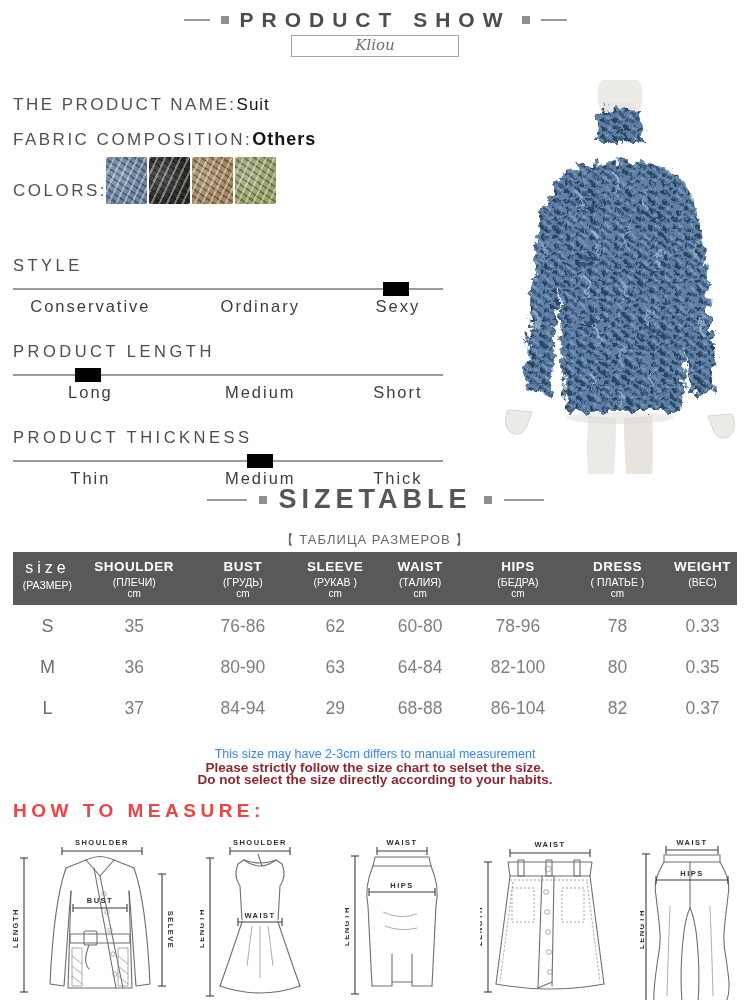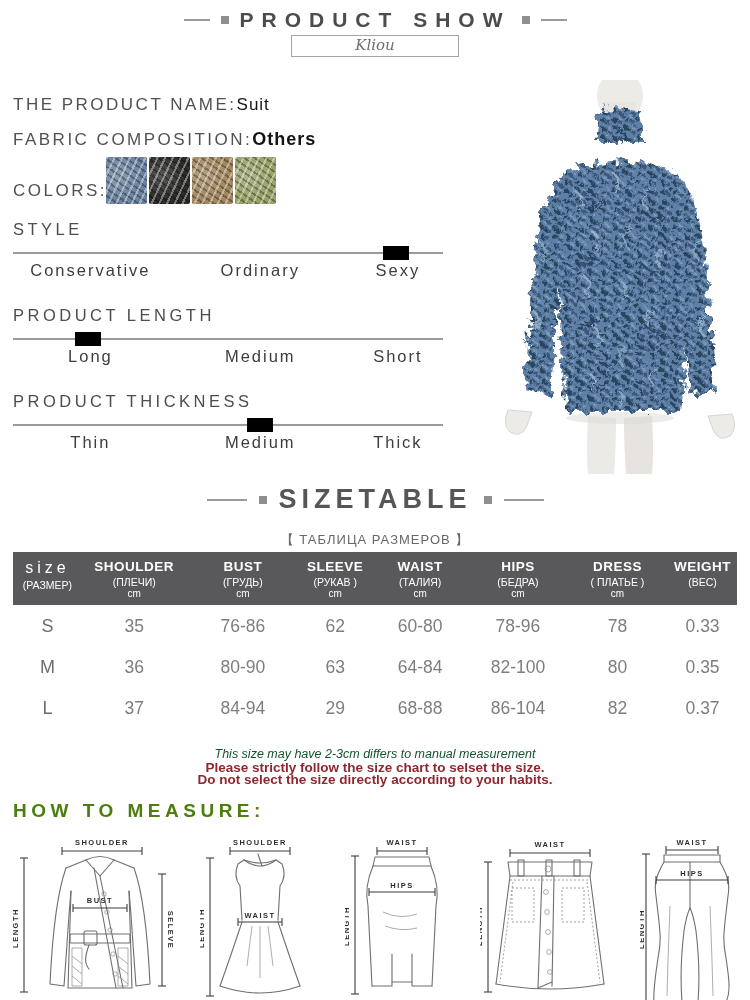--- a/index.html
+++ b/index.html
@@ -25,21 +25,21 @@
   .swatch-row { position:absolute; left:106px; top:157px; display:flex; gap:2px; }
   .swatch { width:41px; height:47px; border-radius:2px; position:relative; overflow:hidden; }
   .swatch::after { content:""; position:absolute; inset:0;
     background:
       repeating-linear-gradient(115deg, rgba(255,255,255,.38) 0 2px, transparent 2px 7px),
       repeating-linear-gradient(35deg, rgba(0,0,0,.30) 0 2px, transparent 2px 6px),
       radial-gradient(circle at 30% 40%, rgba(255,255,255,.22), transparent 60%);
   }
 
   
-  .slider-group { position:absolute; left:13px; width:430px; }
+  .slider-group { position:absolute; left:13px; width:430px;margin-top:36px; }
   #slider-style { top:220px; } #slider-length { top:306px; } #slider-thickness { top:392px; }
   .slider-title { font-size:16.5px; letter-spacing:3.5px; color:#4d4d4d; font-weight:500; }
   .slider-line { position:relative; height:2px; background:#9a9a9a; margin-top:13px; }
   .slider-marker { position:absolute; width:26px; height:14px; background:#000; top:-6px; transform:translateX(-50%); }
   .slider-opts { position:relative; height:22px; margin-top:7px; font-size:16.5px; letter-spacing:2px; color:#3d3d3d; }
   .opt { position:absolute; transform:translateX(-50%); white-space:nowrap; top:0; }
   .opt1 { left:18%; } .opt2 { left:57.5%; } .opt3 { left:89.5%; }
 
   
   .photo { position:absolute; left:492px; top:80px; width:256px; height:395px; }
@@ -55,26 +55,26 @@
   thead th { background:#59595b; color:#fff; padding:7px 0 6px; font-weight:400; vertical-align:top; }
   .h-en { font-size:13.5px; font-weight:700; letter-spacing:.5px; }
   .h-ru { font-size:10.5px; margin-top:2px; font-weight:400; }
   .h-unit { font-size:10px; min-height:11px; font-weight:400; }
   th.col-size .h-en { font-size:16px; font-weight:400; letter-spacing:4px; }
   tbody td { text-align:center; color:#7e7e80; font-size:17.5px; padding:11px 0 9px; }
   tbody td.sz { font-size:18px; color:#6d6d6f; }
   col.c1{width:9.5%} col.c2{width:14.5%} col.c3{width:15.5%} col.c4{width:10%}
   col.c5{width:13.5%} col.c6{width:13.5%} col.c7{width:14%} col.c8{width:9.5%}
 
-  .note-gray { position:absolute; top:747px; left:0; width:100%; text-align:center; font-size:12.5px; color:#14532d;font-style:italic; }
+  .note-gray { position:absolute; top:747px; left:0; width:100%; text-align:center; font-size:12.5px; color:#3b82f6; }
   .note-red { position:absolute; left:0; width:100%; text-align:center; font-size:13.5px; font-weight:700; color:#8e2730; line-height:13px; }
   #note-red-1 { top:761px; } #note-red-2 { top:773px; }
 
   
-  .measure-title { position:absolute; top:800px; left:13px; font-size:19px; letter-spacing:4.5px; color:#4d7c0f; font-weight:600; }
+  .measure-title { position:absolute; top:800px; left:13px; font-size:19px; letter-spacing:4.5px; color:#ef4444; font-weight:600; }
   .figures { position:absolute; top:836px; left:10px; width:730px; display:flex; justify-content:space-between; align-items:flex-start; }
   .fig svg { display:block; }
   .sketch { stroke:#6f6f6f; fill:none; stroke-width:1.1; stroke-linecap:round; stroke-linejoin:round; }
   .sketch-thin { stroke:#8a8a8a; fill:none; stroke-width:.7; }
   .dash { stroke:#8a8a8a; fill:none; stroke-width:.8; stroke-dasharray:2 2; }
   .arrow { stroke:#3c3c3c; fill:none; stroke-width:1.1; }
   .flabel { font-family:"Liberation Sans", sans-serif; font-size:7.5px; font-weight:700; letter-spacing:1.5px; fill:#2f2f2f; }
 </style>
 </head>
 <body>

